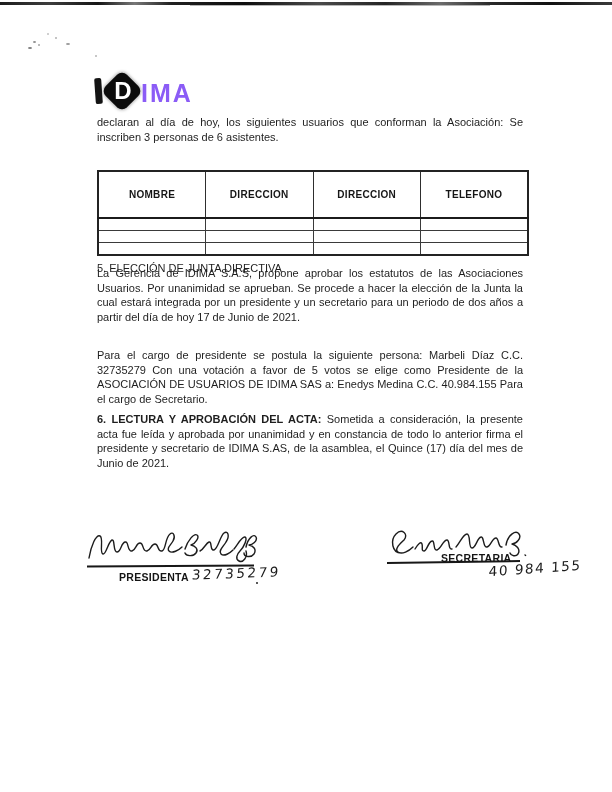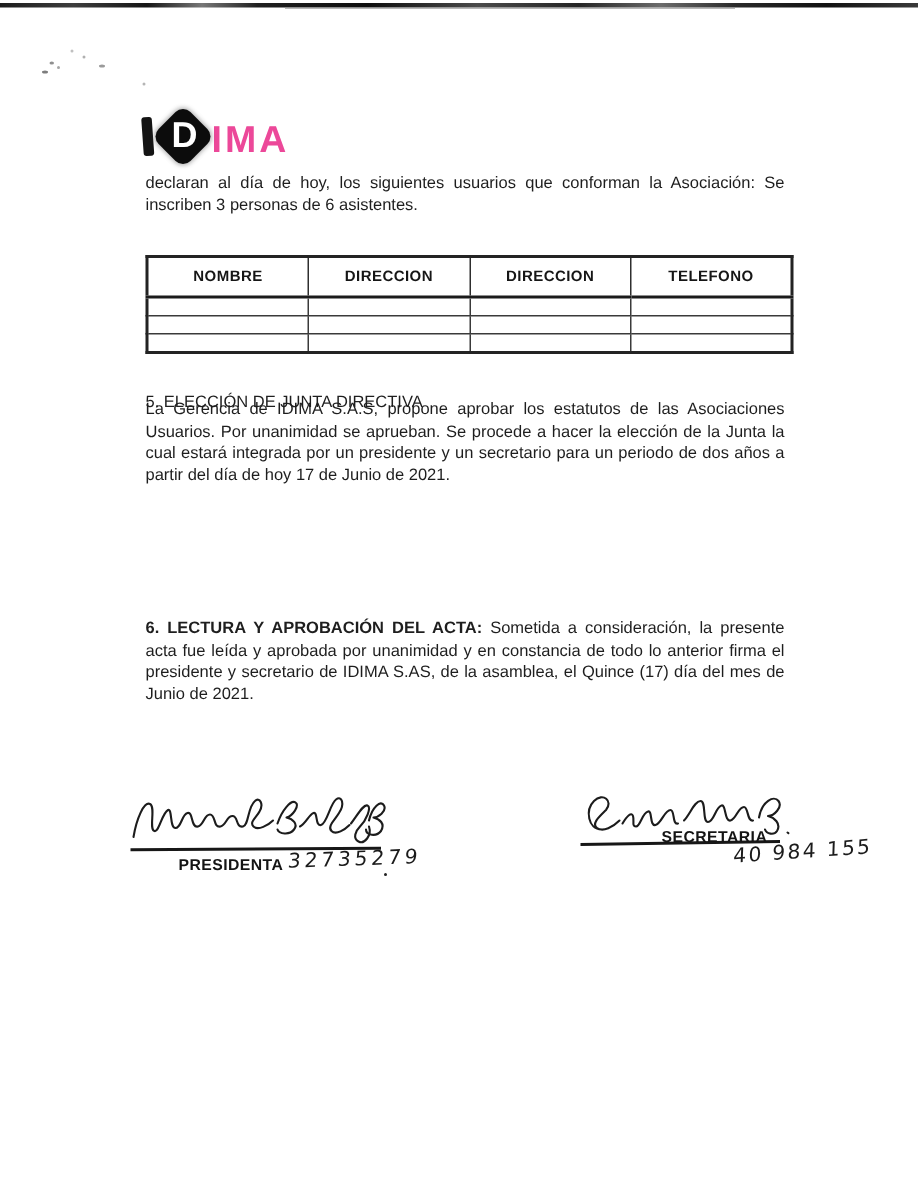--- a/index.html
+++ b/index.html
@@ -30,21 +30,21 @@
     position:absolute;left:14px;top:6px;width:30px;height:30px;
     background:#0c0c0c;border-radius:7px;transform:rotate(45deg);z-index:2;
     box-shadow:0 0 3px 1px rgba(90,90,90,.45);
   }
   .logo-d{
     position:absolute;left:17px;top:8px;width:26px;text-align:center;z-index:3;
     font-weight:bold;font-size:24px;line-height:26px;color:#ffffff;
   }
   .logo-rest{
     position:absolute;left:48px;top:11px;z-index:1;
-    font-weight:bold;font-size:25px;line-height:25px;color:#ec4899;letter-spacing:2px;
+    font-weight:bold;font-size:25px;line-height:25px;color:#8b5cf6;letter-spacing:2px;
   }
   
   .para{
     position:absolute;left:97px;width:426px;
     font-size:11px;line-height:14.6px;text-align:justify;color:#1e1e1e;margin:0;
   }
   .intro{top:115px;}
   .h5{top:261px;font-weight:normal;text-align:left;}
   .p5a{top:266px;}
   .p5b{top:348px;}
@@ -52,21 +52,21 @@
   .bold-lead{font-weight:bold;}
   
   .users-table{
     position:absolute;left:97px;top:170px;width:432px;
     border-collapse:collapse;table-layout:fixed;
     border:2px solid #232323;
   }
   .users-table th{
     border:1px solid #2e2e2e;border-bottom:2px solid #1b1b1b;
     font-size:10px;font-weight:bold;color:#161616;
-    height:13px;padding:6px;text-align:center;letter-spacing:.3px;
+    height:13px;padding:16px;text-align:center;letter-spacing:.3px;
   }
   .users-table td{
     border:1px solid #3a3a3a;height:11px;padding:0;
   }
   
   .sig-svg{position:absolute;}
   .sig-left{left:86px;top:522px;}
   .sig-right{left:386px;top:524px;}
   .sig-line{position:absolute;height:2px;background:#171717;}
   .sig-line-left{left:87px;top:565px;width:167px;transform:rotate(-.4deg);}
@@ -134,20 +134,21 @@
         <td></td>
           <td></td>
           <td></td>
           <td></td>
       </tr>
     </tbody>
   </table>
 
   <p class="para h5">5. ELECCIÓN DE JUNTA DIRECTIVA</p>
   <p class="para p5a">La Gerencia de IDIMA S.A.S, propone aprobar los estatutos de las Asociaciones Usuarios. Por unanimidad se aprueban. Se procede a hacer la elección de la Junta la cual estará integrada por un presidente y un secretario para un periodo de dos años a partir del día de hoy 17 de Junio de 2021.</p>
+  <p class="para p5b">Para el cargo de presidente se postula la siguiente persona: Marbeli Díaz C.C. 32735279 Con una votación a favor de 5 votos se elige como Presidente de la ASOCIACIÓN DE USUARIOS DE IDIMA SAS a: Enedys Medina C.C. 40.984.155 Para el cargo de Secretario.</p>
 
   <p class="para p6"><span class="bold-lead">6. LECTURA Y APROBACIÓN DEL ACTA:</span> <span>Sometida a consideración, la presente acta fue leída y aprobada por unanimidad y en constancia de todo lo anterior firma el presidente y secretario de IDIMA S.AS, de la asamblea, el Quince (17) día del mes de Junio de 2021.</span></p>
 
   <svg class="sig-svg sig-left" width="172" height="46" viewBox="0 0 172 46">
     <g fill="none" stroke="#1c1c1c" stroke-width="1.4" stroke-linecap="round" stroke-linejoin="round">
       <path d="M3,36 C5,24 10,12 14,14 C18,16 13,31 17,32 C20,33 22,20 26,18 C29,17 27,30 31,30 C35,30 35,21 39,20 C43,19 41,30 46,29 C50,28 50,21 54,21 C58,21 56,30 61,29 C65,28 65,22 69,22 C73,22 71,30 76,29 C80,28 79,16 84,12 C87,9 90,14 87,19 C85,23 80,26 83,29 C86,32 93,28 96,25"></path>
       <path d="M99,27 C102,18 108,11 111,13 C114,15 109,22 105,23 C109,24 113,27 110,31 C107,35 100,34 99,31"></path>
       <path d="M114,29 C118,27 120,21 123,20 C126,19 124,29 128,28 C132,27 134,14 138,11 C142,8 144,14 140,20 C137,25 132,29 135,32 C138,35 144,31 147,28"></path>
       <path d="M148,27 C152,22 156,14 159,15 C162,16 158,25 154,29 C151,32 149,37 153,39 C157,41 162,35 160,29"></path>
       <path d="M160,25 C162,16 168,11 170,15 C172,19 166,23 163,23 C167,24 171,27 168,32 C165,36 158,35 158,31"></path>

